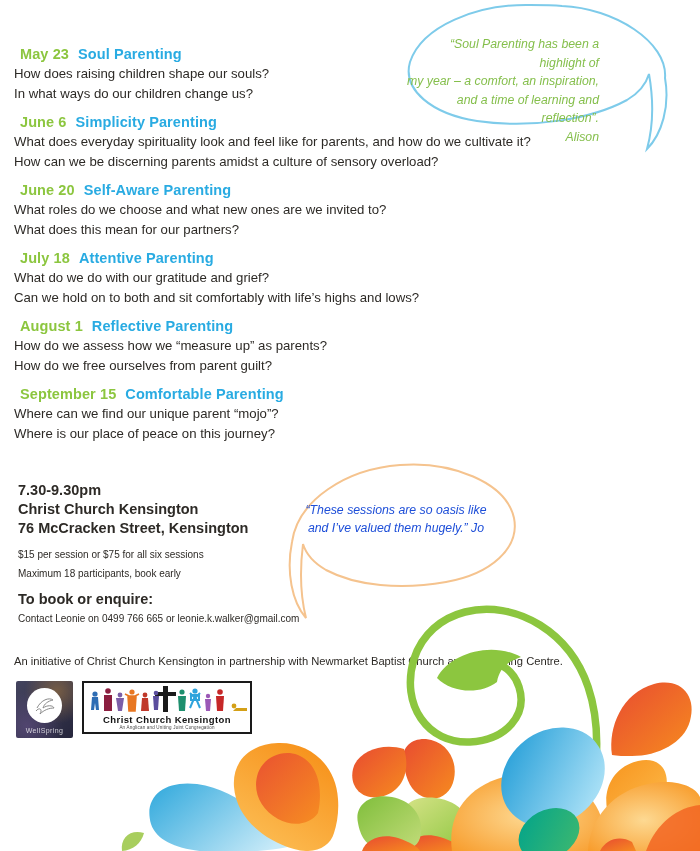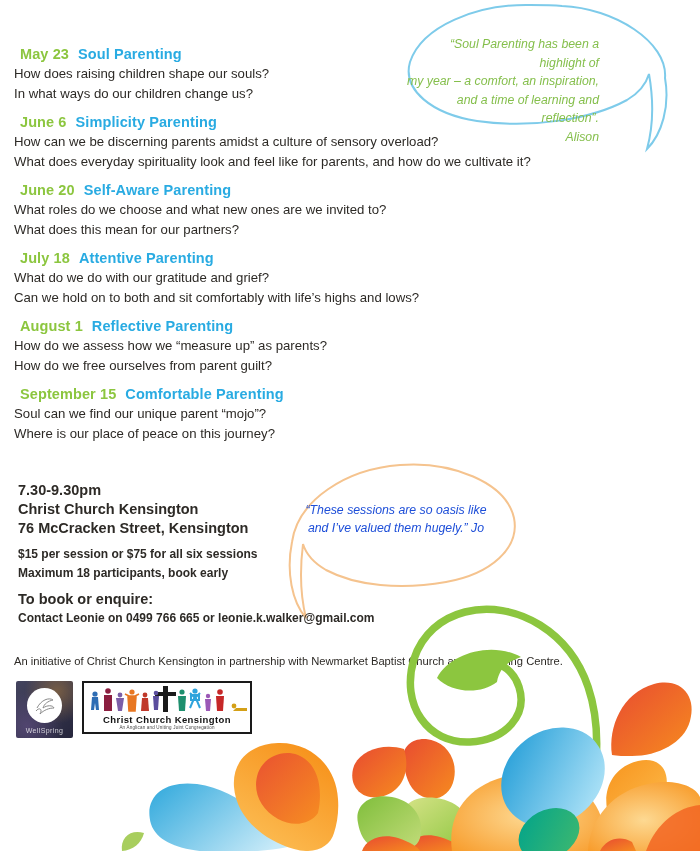--- a/index.html
+++ b/index.html
@@ -28,21 +28,21 @@
   .bubble2 { left:286px; top:460px; width:238px; height:168px; }
   .bubble2 .bubble-text {
     left:9px; top:41px; width:202px; text-align:center;
     font-size:12.3px; line-height:18px; color:#1d4ed8;
   }
   .attribution { display:block; }
 
   
   .details { position:absolute; left:18px; top:481px; width:400px; }
   .d-bold   { font-size:14.5px; font-weight:bold; line-height:19px; }
-  .d-normal { font-size:12px; line-height:19px;font-weight:bold; }
+  .d-normal { font-size:10px; line-height:19px; }
   .d-gap { height:7px; }
 
   
   .initiative { position:absolute; left:14px; top:655px; font-size:11.2px; color:#2d2a26; }
   .logos { position:absolute; left:16px; top:681px; display:flex; gap:9px; align-items:flex-start; }
   .ws-logo {
     position:relative; width:57px; height:57px; border-radius:2px;
     background-image:
       radial-gradient(circle at 72% 18%, rgba(160,118,62,.6), rgba(160,118,62,0) 52%),
       radial-gradient(circle at 20% 80%, rgba(104,82,140,.55), rgba(104,82,140,0) 55%),
@@ -91,22 +91,22 @@
       <h3 class="session-heading">
         <span class="s-date">May 23</span><span class="s-title">Soul Parenting</span>
       </h3>
       <div class="s-line">How does raising children shape our souls?</div>
       <div class="s-line">In what ways do our children change us?</div>
     </div>
     <div class="session">
       <h3 class="session-heading">
         <span class="s-date">June 6</span><span class="s-title">Simplicity Parenting</span>
       </h3>
+      <div class="s-line">What does everyday spirituality look and feel like for parents, and how do we cultivate it?</div>
       <div class="s-line">How can we be discerning parents amidst a culture of sensory overload?</div>
-      <div class="s-line">What does everyday spirituality look and feel like for parents, and how do we cultivate it?</div>
     </div>
     <div class="session">
       <h3 class="session-heading">
         <span class="s-date">June 20</span><span class="s-title">Self-Aware Parenting</span>
       </h3>
       <div class="s-line">What roles do we choose and what new ones are we invited to?</div>
       <div class="s-line">What does this mean for our partners?</div>
     </div>
     <div class="session">
       <h3 class="session-heading">
@@ -119,21 +119,21 @@
       <h3 class="session-heading">
         <span class="s-date">August 1</span><span class="s-title">Reflective Parenting</span>
       </h3>
       <div class="s-line">How do we assess how we “measure up” as parents?</div>
       <div class="s-line">How do we free ourselves from parent guilt?</div>
     </div>
     <div class="session">
       <h3 class="session-heading">
         <span class="s-date">September 15</span><span class="s-title">Comfortable Parenting</span>
       </h3>
-      <div class="s-line">Soul can we find our unique parent “mojo”?</div>
+      <div class="s-line">Where can we find our unique parent “mojo”?</div>
       <div class="s-line">Where is our place of peace on this journey?</div>
     </div>
   </div>
 
   <div class="bubble bubble2">
     <svg width="238" height="168" viewBox="0 0 238 168">
       <path d="M 114 5 C 165 1 220 22 228 58 C 234 88 205 114 160 122 C 115 130 70 126 40 110
                C 28 103 20 94 17 84 C 14 108 14 134 20 158 C 6 142 0 112 6 82
                C 12 40 60 9 114 5 Z" fill="none" stroke="#f5c38e" stroke-width="2"></path>
     </svg>

